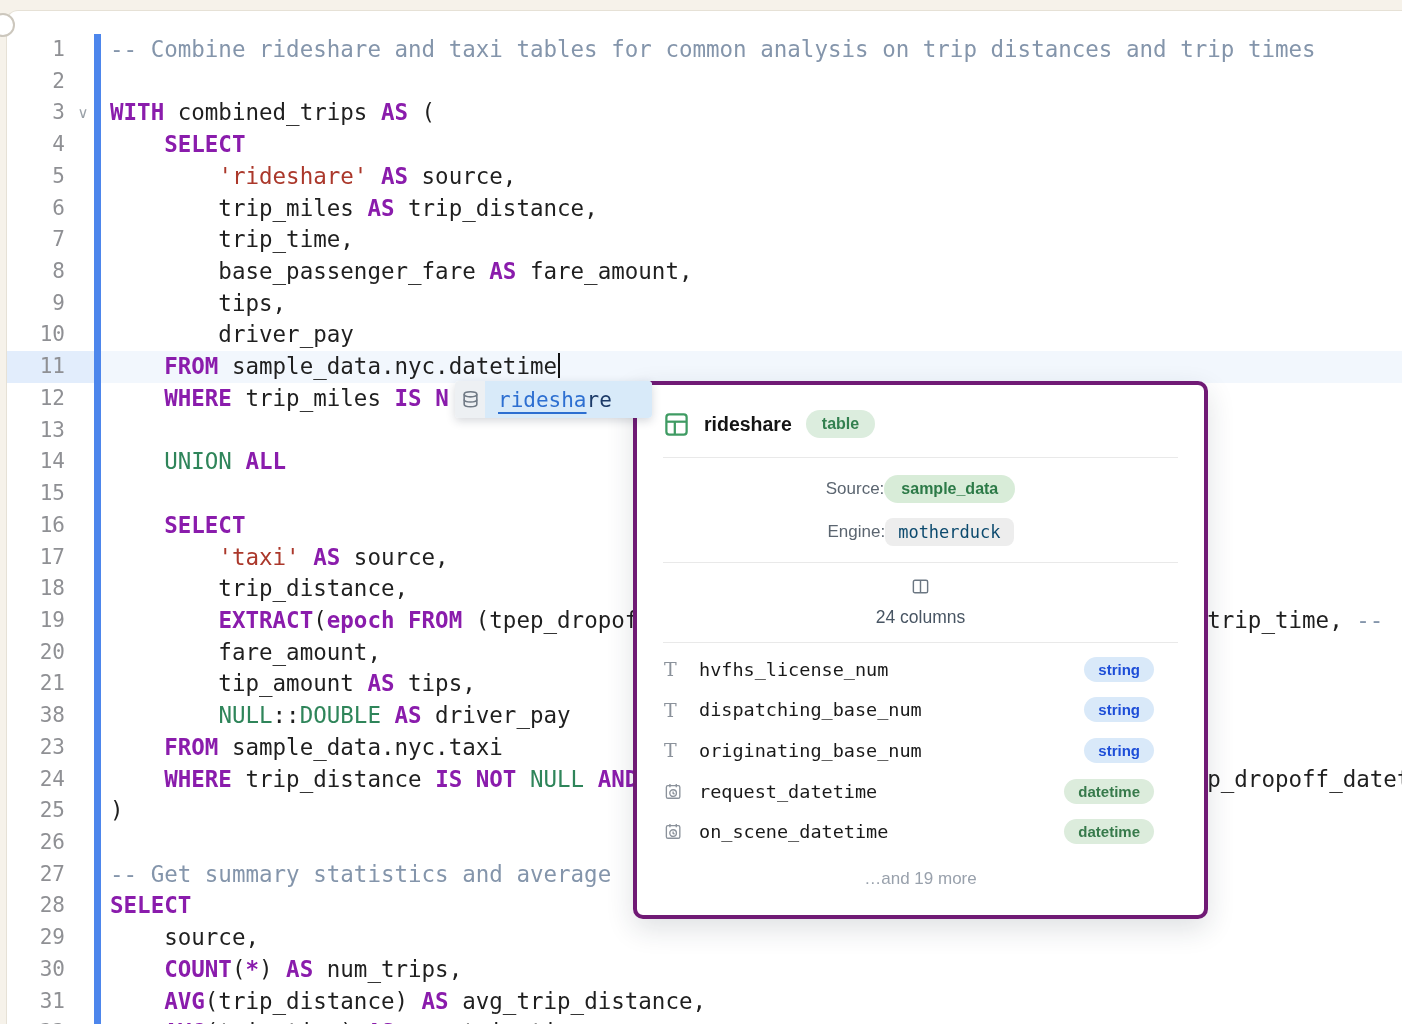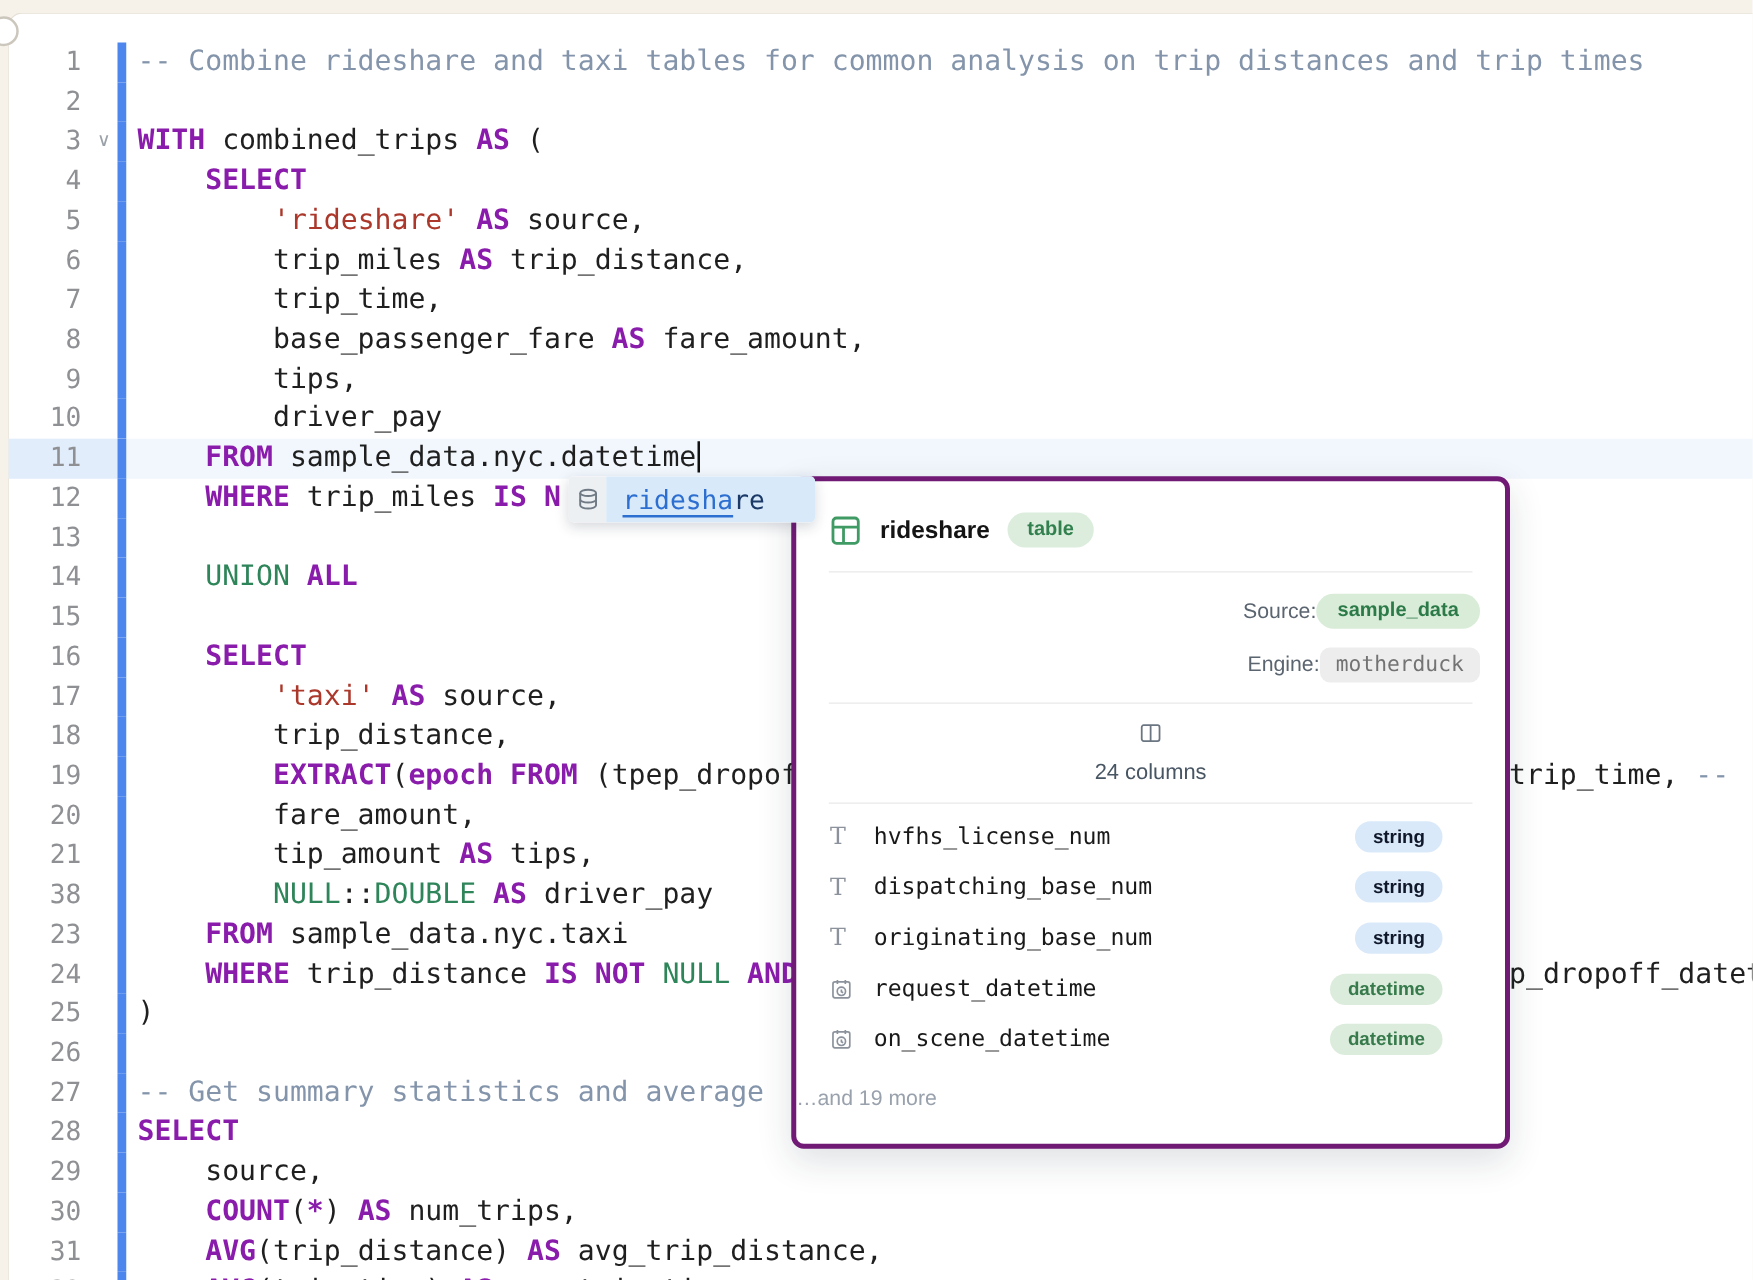--- a/index.html
+++ b/index.html
@@ -66,37 +66,37 @@
     position:absolute;left:633px;top:381px;width:575px;min-height:517px;z-index:20;
     background:#fff;border:4px solid #701a75;border-radius:10px;
     box-shadow:0 10px 28px rgba(31,41,55,.14);box-sizing:border-box;
   }
   .pop-header{display:flex;align-items:center;gap:14px;padding:25px 26px 19px 26px;}
   .pop-title{font-size:19.5px;font-weight:bold;color:#141414;}
   .pill{border-radius:999px;display:inline-block;font-weight:bold;}
   .pill-table{background:#dcedde;color:#33804f;font-size:16px;padding:5px 16px;}
   .pop-div{border-top:1px solid #e9e9e9;margin:0 26px;}
   .info-rows{padding:9px 0;}
-  .info-row{display:flex;align-items:center;justify-content:flex-end;height:43px;padding:0 20px;}
+  .info-row{display:flex;align-items:center;justify-content:center;height:43px;padding:0 36px;}
   .info-label{font-size:17px;color:#5b6570;}
   .pill-source{background:#d8ecd8;color:#2c7a47;font-size:16px;padding:5px 17px;}
   .pill-engine{
-    background:#ededed;color:#737373;font-size:17px;padding:4px 13px;border-radius:8px;
+    background:#ededed;color:#0c4a6e;font-size:17px;padding:4px 13px;border-radius:8px;
     font-family:"DejaVu Sans Mono",monospace;font-weight:normal;
   }
   .count-row{display:flex;align-items:center;gap:11px;padding:14px 38px;color:#485563;font-size:17.5px;flex-direction:column;}
   .col-list{padding:6px 0 0 0;}
   .col-row{display:flex;align-items:center;height:40.6px;padding:0 50px 0 27px;}
   .col-icon{width:26px;display:flex;align-items:center;color:#8b929b;}
   .t-glyph{font-family:"DejaVu Serif",serif;font-size:19px;color:#8b929b;}
   .col-name{font-family:"DejaVu Sans Mono",monospace;font-size:18.5px;color:#191919;margin-left:9px;}
   .col-pill{margin-left:auto;font-size:15px;padding:4px 14px;}
-  .pill-string{background:#d9e9f9;color:#0f172a;}
+  .pill-string{background:#d9e9f9;color:#1d4ed8;}
   .pill-datetime{background:#dcecdc;color:#377a4b;}
-  .more-row{text-align:left;color:#99a1ac;font-size:17px;padding:17px 0 26px 0;}
+  .more-row{text-align:center;color:#99a1ac;font-size:17px;padding:17px 0 26px 0;}
   svg{display:block;}
 </style>
 </head>
 <body>
 
 <div class="panel">
   <div class="edge-knob"></div>
   <div class="code-lines">
       <div class="line"><span class="num">1</span><span class="bar"></span><span class="code"><span class="tk-com">-- Combine rideshare and taxi tables for common analysis on trip distances and trip times</span></span></div>
       <div class="line"><span class="num">2</span><span class="bar"></span><span class="code"></span></div>

